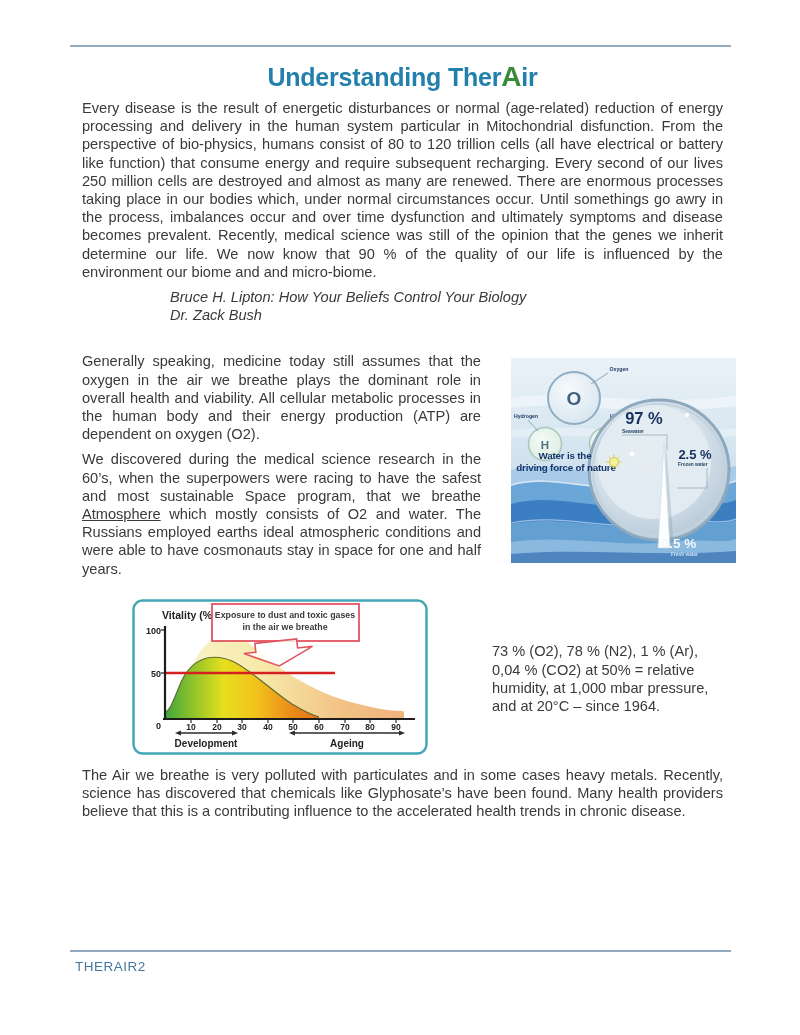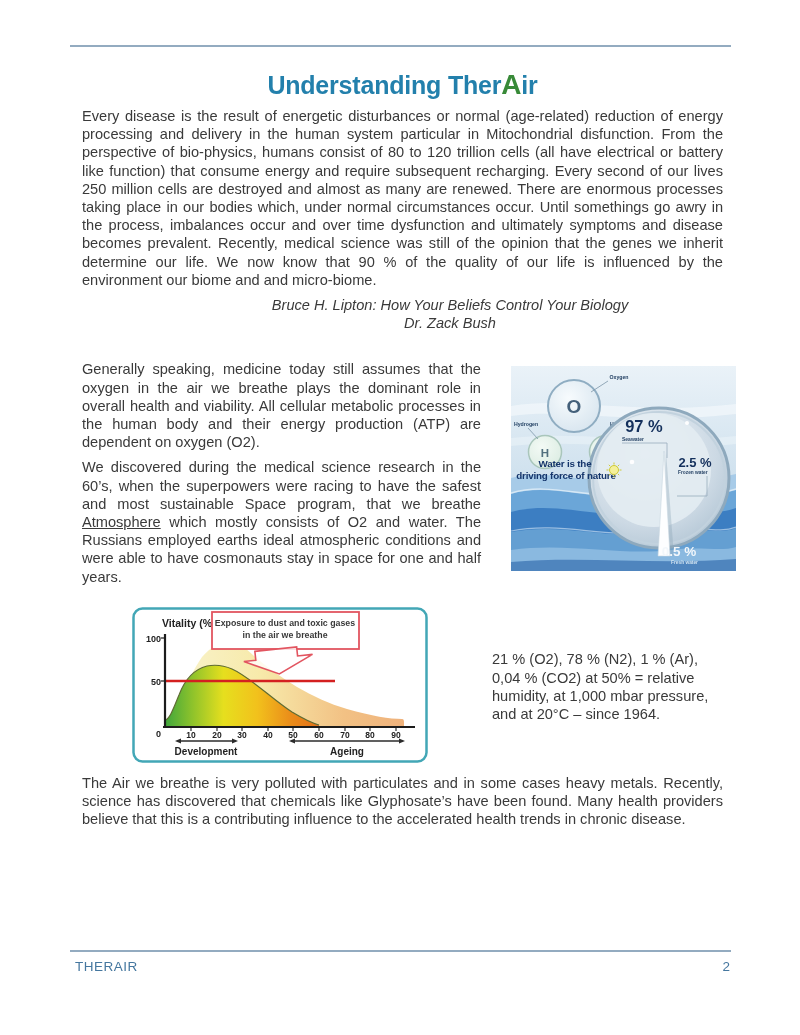--- a/index.html
+++ b/index.html
@@ -1,41 +1,41 @@
 <!DOCTYPE html>
 <html><head>
 <meta charset="utf-8">
 <style>
   html,body{margin:0;padding:0;background:#ffffff;}
   .page{
     position:relative;width:800px;height:1035px;background:#ffffff;
     font-family:"Liberation Sans",sans-serif;color:#3a3a3a;
-    box-sizing:border-box;padding:8px 70px 0 75px;overflow:hidden;
+    box-sizing:border-box;padding:0 70px 0 75px;overflow:hidden;
   }
   .rule{position:absolute;left:70px;width:661px;height:2px;background:#93abc0;}
   .rule-top{top:45px;}
   .rule-bottom{top:950px;}
   h1.title{margin:62px 0 0;text-align:center;font-size:25px;line-height:30px;
     font-weight:bold;color:#2380ac;letter-spacing:-0.2px;}
   h1.title .accent{color:#388a38;font-size:28px;}
   p.body{font-size:14.6px;line-height:18.2px;margin:7px;}
   .just{text-align:justify;}
   .intro{margin-top:21px;}
-  .citation{margin:6px 0 0 95px;font-style:italic;font-size:14.6px;line-height:18.2px;text-align:center;}
+  .citation{margin:6px 0 0 95px;font-style:italic;font-size:14.6px;line-height:18.2px;}
   .row{display:flex;justify-content:space-between;align-items:center;}
   .row1{margin-top:21px;}
   .col-text{width:413px;}
   .ul{text-decoration:underline;}
   .water-fig{width:225px;height:205px;margin-top:-10px;margin-right:-6px;flex:none;}
   .row2{margin-top:14px;}
   .chart-wrap{width:296px;margin-left:57px;flex:none;}
   .comp{width:231px;margin-top:-12px;margin-right:-16px;font-size:14.4px;}
   .pollution{margin-top:8px;}
   .footer-row{position:absolute;top:959px;left:75px;right:70px;display:flex;
-    justify-content:space-between;font-size:13.5px;color:#45779f;}
+    justify-content:flex-start;font-size:13.5px;color:#45779f;}
   .footer-row .brand{letter-spacing:0.5px;}
   svg text{font-family:"Liberation Sans",sans-serif;}
 </style>
 </head>
 <body>
 
 <div class="page">
 
   <div class="rule rule-top"></div>
 
@@ -216,21 +216,21 @@
 
         <g stroke="#2b2b2b" stroke-width="1.4">
           <line x1="162" y1="134" x2="268" y2="134"></line>
         </g>
         <polygon points="157,134 163,131.5 163,136.5" fill="#2b2b2b"></polygon>
         <polygon points="273,134 267,131.5 267,136.5" fill="#2b2b2b"></polygon>
         <text x="215" y="147.5" text-anchor="middle" font-size="10" font-weight="bold" fill="#222222">Ageing</text>
       </svg>
     </div>
 
-    <p class="body comp">21 % (O2), 78 % (N2), 1 % (Ar), 0,04 % (CO2) at 50% = relative humidity, at 1,000 mbar pressure, and at 20°C – since 1964.</p>
+    <p class="body comp">73 % (O2), 78 % (N2), 1 % (Ar), 0,04 % (CO2) at 50% = relative humidity, at 1,000 mbar pressure, and at 20°C – since 1964.</p>
   </div>
 
   <p class="body just pollution">The Air we breathe is very polluted with particulates and in some cases heavy metals. Recently, science has discovered that chemicals like Glyphosate’s have been found.  Many health providers believe that this is a contributing influence to the accelerated health trends in chronic disease.</p>
 
   <div class="rule rule-bottom"></div>
   <div class="footer-row">
     <span class="brand">THERAIR</span>
     <span>2</span>
   </div>
 

